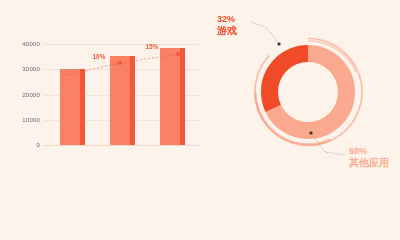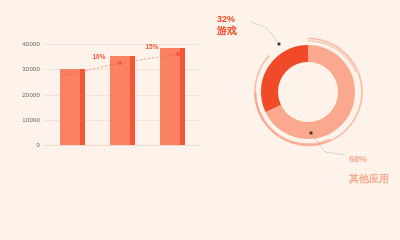--- a/index.html
+++ b/index.html
@@ -54,21 +54,21 @@
   }
 
   
   #donut-panel{position:absolute;left:205px;top:0;width:195px;height:185px;}
   .donut-svg{position:absolute;left:0;top:0;width:195px;height:185px;overflow:visible;}
 
   .cal{position:absolute;white-space:nowrap;line-height:1.25;}
   .cal .pct{font-size:9px;font-weight:bold;display:block;}
   .cal .nm{font-size:10px;font-weight:bold;display:block;}
   .cal.dark .pct,.cal.dark .nm{color:#F04A28;}
-  .cal.light .pct,.cal.light .nm{color:#FAA98E;margin-top:8px;}
+  .cal.light .pct,.cal.light .nm{color:#FAA98E;}
 </style>
 </head>
 <body>
 
 <div id="stage">
 
   <div id="bar-panel">
 
     <div class="gridline" style="top:44px;"></div>
     <div class="gridline" style="top:69px;"></div>

